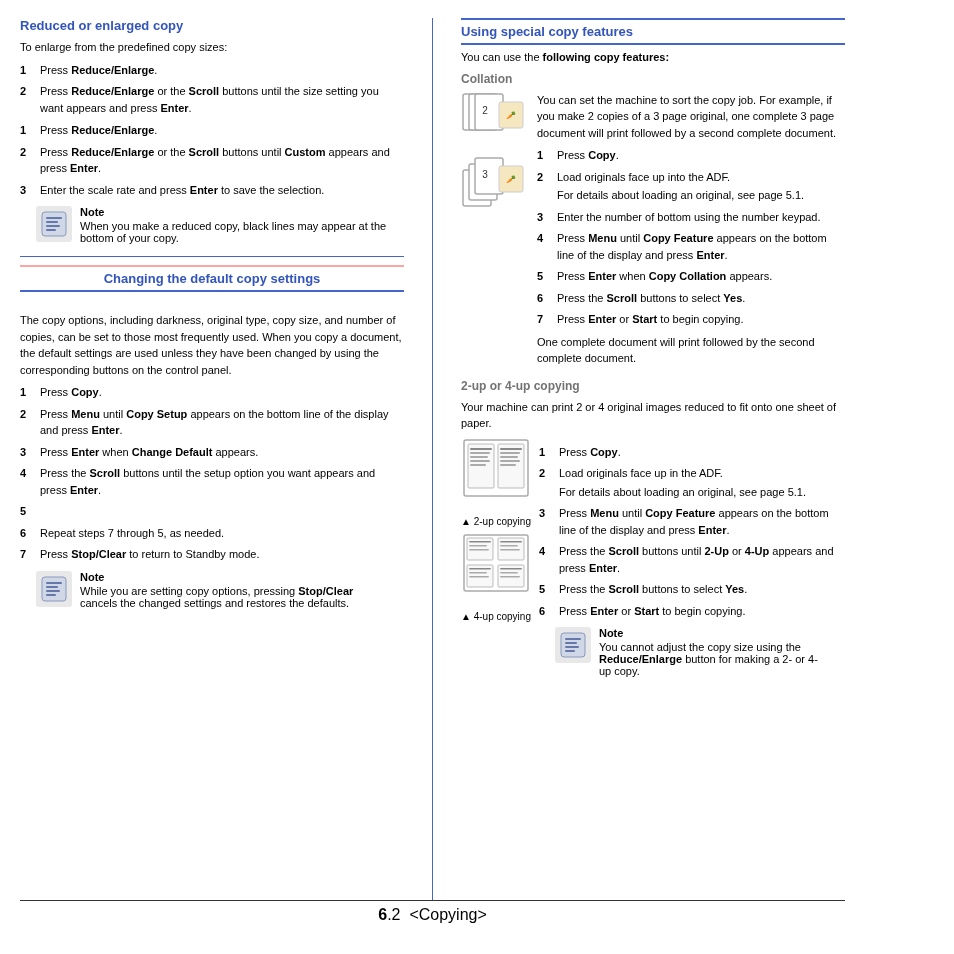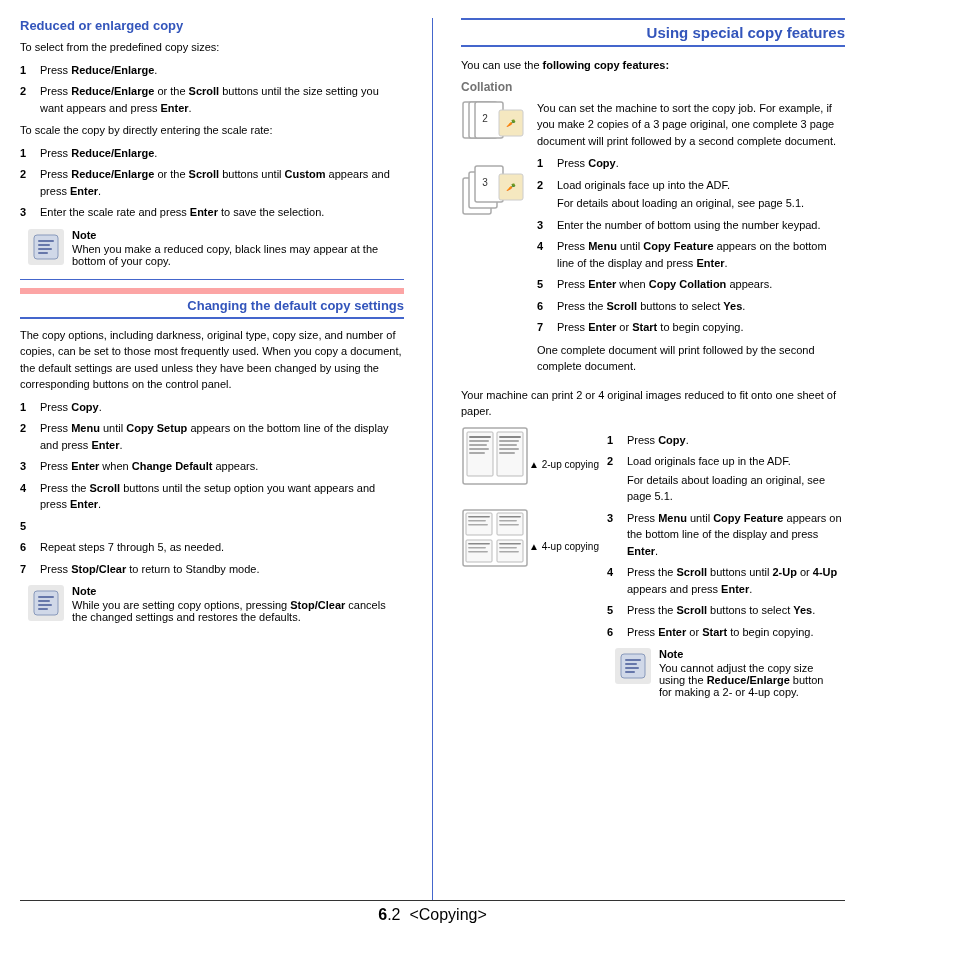--- a/index.html
+++ b/index.html
@@ -35,26 +35,26 @@
     .right-col {
       flex: 1;
     }
     h2 {
       color: #3355bb;
       font-size: 13px;
       font-weight: bold;
       margin-bottom: 6px;
     }
     h2.section-header {
-      text-align: right;
+      text-align: left;
       border-top: 2px solid #4466cc;
       border-bottom: 2px solid #4466cc;
       padding: 4px 0;
-      margin-bottom: 10px;
-      font-size: 15px;
+      margin-bottom: 4px;
+      font-size: 13px;
     }
     h3 {
       color: #737373;
       font-size: 12px;
       font-weight: bold;
       margin-bottom: 6px;
     }
     .section-divider {
       border: none;
       border-top: 1px solid #4466cc;
@@ -75,21 +75,21 @@
       margin-bottom: 5px;
       line-height: 1.5;
     }
     .step-num {
       font-weight: bold;
       min-width: 14px;
     }
     .note-box {
       display: flex;
       gap: 8px;
-      margin: 8px 8px;
+      margin: 8px 16px;
       align-items: flex-start;
     }
     .note-icon {
       width: 36px;
       height: 36px;
       flex-shrink: 0;
       background: #e8e8e8;
       border-radius: 3px;
       display: flex;
       align-items: center;
@@ -105,20 +105,21 @@
       margin-bottom: 2px;
     }
     b { font-weight: bold; }
     .img-caption {
       font-size: 10px;
       text-align: center;
       margin-top: 2px;
     }
     .img-wrap {
       display: flex;
+      flex-direction: column;
       align-items: center;
       justify-content: space-between;
     }
     
     .pg-footer {
       border-top: 1px solid #333;
       text-align: center;
       padding-top: 5px;
       font-size: 16px;
       margin-top: auto;
@@ -126,32 +127,31 @@
   </style>
 </head>
 <body>
 
 <div class="page">
   <div class="columns">
 
     <div class="left-col">
 
       <h2>Reduced or enlarged copy</h2>
-      <p>To select from the predefined copy sizes:</p>
+      <p>To enlarge from the predefined copy sizes:</p>
       <ol class="step-list">
         <li>
             <span class="step-num">1</span>
             <span>Press <b>Reduce/Enlarge</b>.</span>
           </li>
         <li>
             <span class="step-num">2</span>
             <span>Press <b>Reduce/Enlarge</b> or the <b>Scroll</b> buttons until the size setting you want appears and press <b>Enter</b>.</span>
           </li>
       </ol>
-      <p>To scale the copy by directly entering the scale rate:</p>
       <ol class="step-list">
         <li>
             <span class="step-num">1</span>
             <span>Press <b>Reduce/Enlarge</b>.</span>
           </li>
         <li>
             <span class="step-num">2</span>
             <span>Press <b>Reduce/Enlarge</b> or the <b>Scroll</b> buttons until <b>Custom</b> appears and press <b>Enter</b>.</span>
           </li>
         <li>
@@ -170,21 +170,21 @@
           </svg>
         </div>
         <div class="note-content">
           <div class="note-title">Note</div>
           <div>When you make a reduced copy, black lines may appear at the bottom of your copy.</div>
         </div>
       </div>
 
       <hr class="section-divider">
 
-      <h2 style="text-align:right; border-top: 6px solid #fca5a5; border-bottom: 2px solid #4466cc; padding: 4px 0; margin-bottom:8px;">Changing the default copy settings</h2>
+      <h2 style="text-align:center; border-top: 2px solid #fca5a5; border-bottom: 2px solid #4466cc; padding: 4px 0; margin-bottom:20px;">Changing the default copy settings</h2>
       <p>The copy options, including darkness, original type, copy size, and number of copies, can be set to those most frequently used. When you copy a document, the default settings are used unless they have been changed by using the corresponding buttons on the control panel.</p>
       <ol class="step-list">
         <li>
             <span class="step-num">1</span>
             <span>Press <b>Copy</b>.</span>
           </li>
         <li>
             <span class="step-num">2</span>
             <span>Press <b>Menu</b> until <b>Copy Setup</b> appears on the bottom line of the display and press <b>Enter</b>.</span>
           </li>
@@ -283,20 +283,21 @@
               </li>
             <li>
                 <span class="step-num">7</span>
                 <span>Press <b>Enter</b> or <b>Start</b> to begin copying.</span>
               </li>
           </ol>
           <p>One complete document will print followed by the second complete document.</p>
         </div>
       </div>
 
+      <h3>2-up or 4-up copying</h3>
       <p>Your machine can print 2 or 4 original images reduced to fit onto one sheet of paper.</p>
       <div style="display:flex; gap:8px; margin-top:6px;">
         <div style="display:flex; flex-direction:column; gap:6px; flex-shrink:0;">
 
           <div class="img-wrap">
             <svg width="68" height="76" viewBox="0 0 68 76">
               <rect x="2" y="2" width="64" height="56" rx="2" fill="#fff" stroke="#aaa" stroke-width="1.5"></rect>
 
               <rect x="6" y="6" width="26" height="44" rx="1" fill="#f8f8f8" stroke="#bbb" stroke-width="1"></rect>
               <rect x="8" y="10" width="22" height="2" rx="1" fill="#888"></rect>

